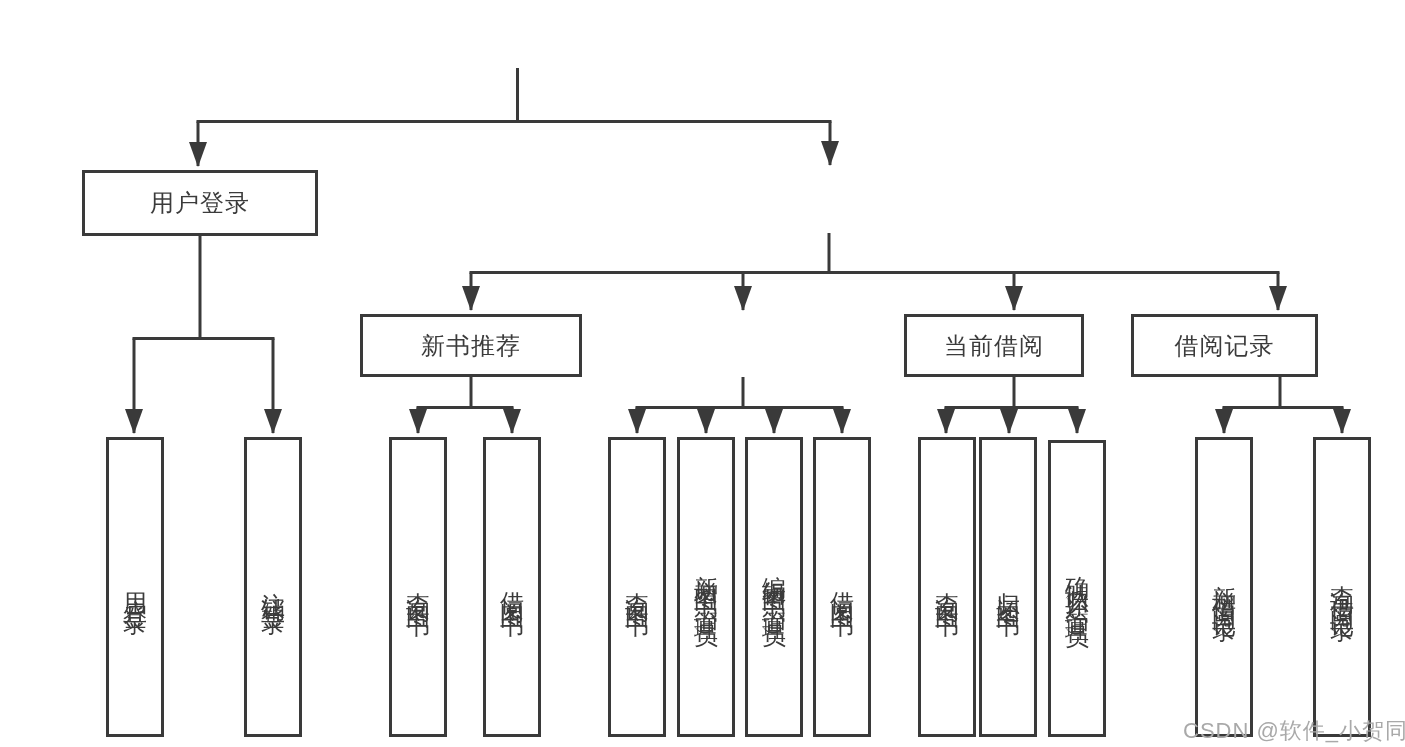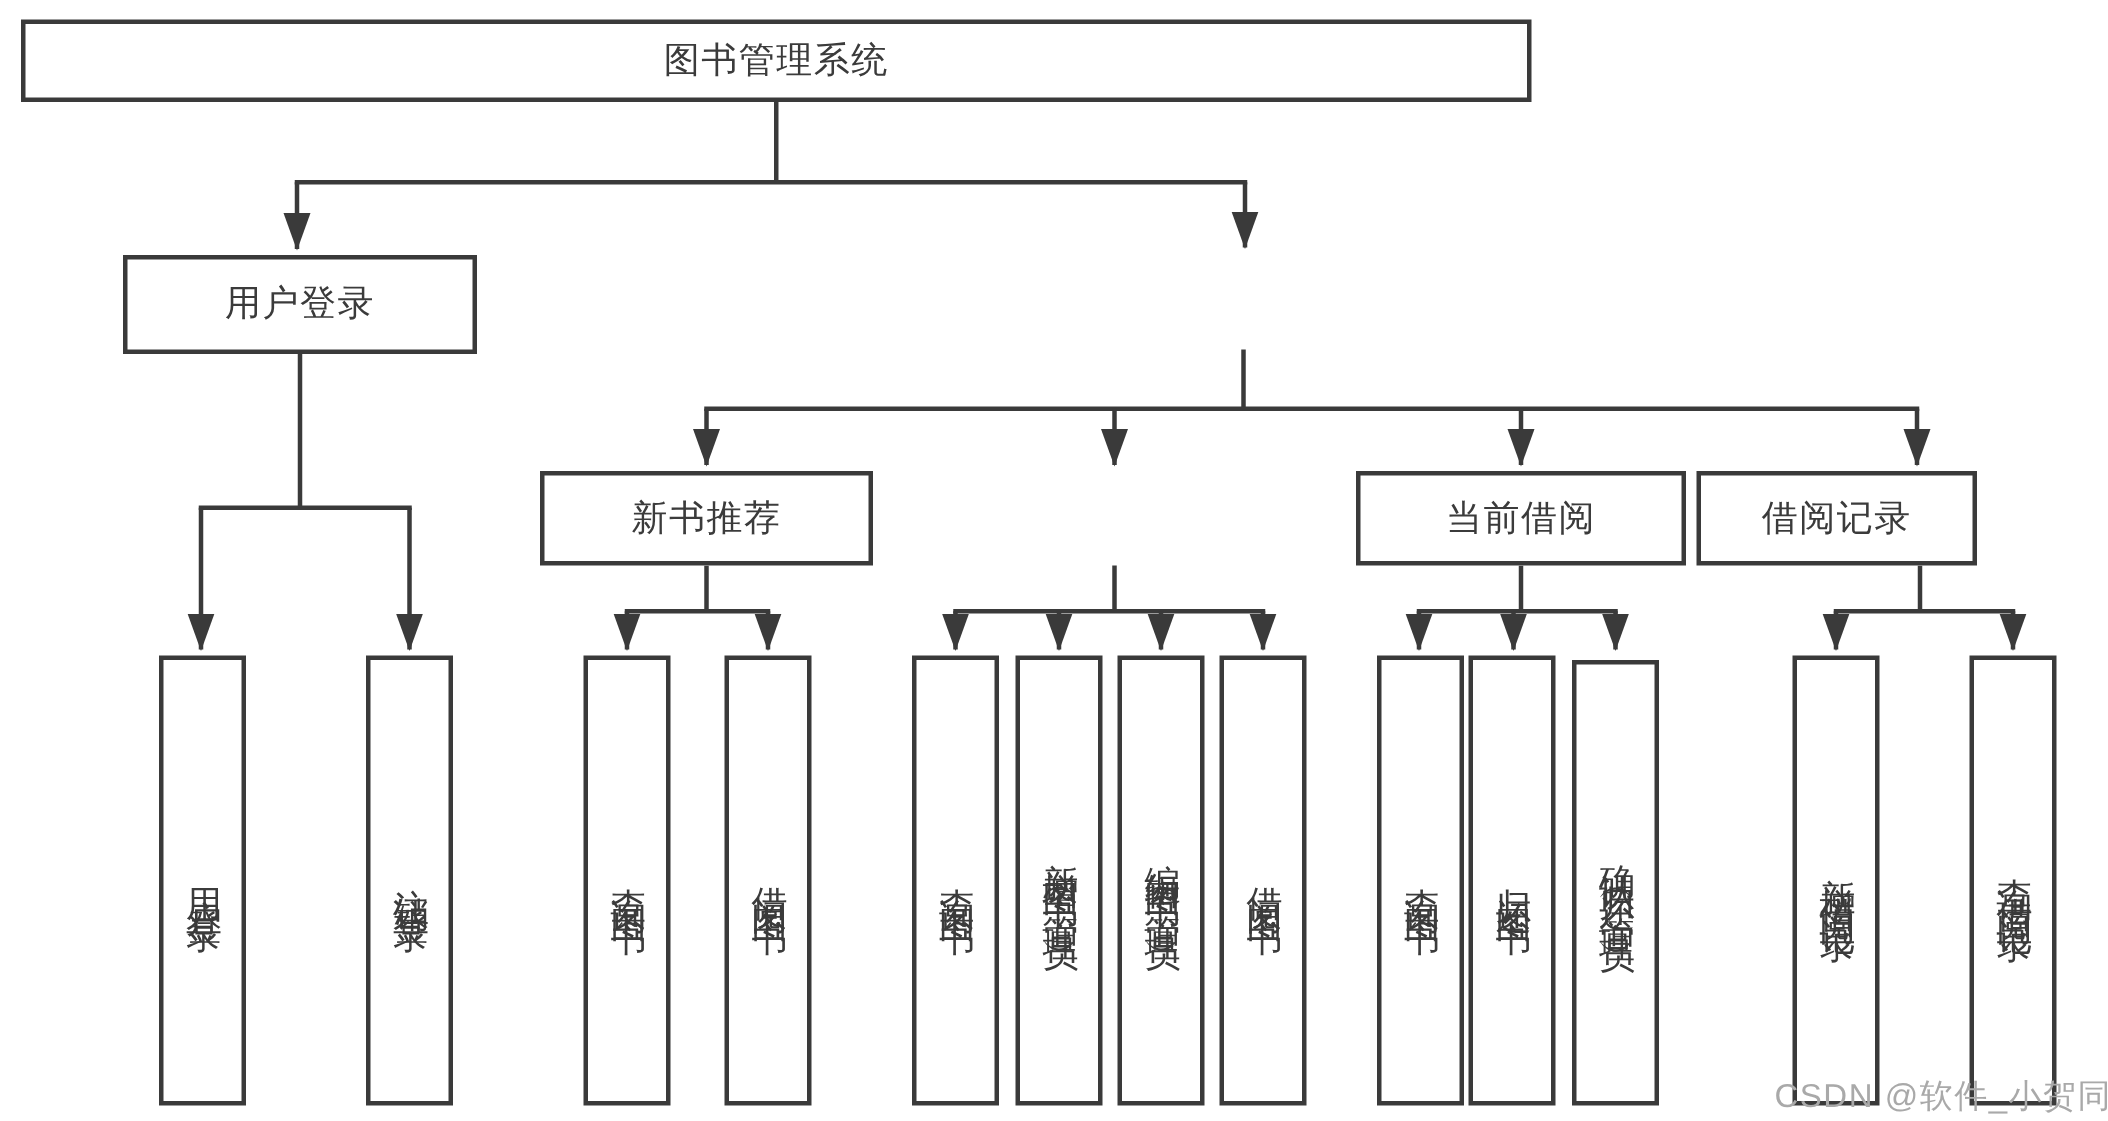--- a/index.html
+++ b/index.html
@@ -103,32 +103,29 @@
     </g>
 
     <g>
       <path class="cline" d="M1280,377 V407.5"></path>
       <path class="cline" d="M1222.5,407.5 H1343.5"></path>
       <path class="cline" d="M1224,407.5 V433" marker-end="url(#arrowhead)"></path>
       <path class="cline" d="M1342,407.5 V433" marker-end="url(#arrowhead)"></path>
     </g>
   </svg>
 
-  <div class="node node-h" style="left:14px;top:13px;width:1007px;height:55px;">
-    <span>图书管理系统</span>
-  </div>
 
   <div class="node node-h" style="left:82px;top:170px;width:236px;height:66px;">
     <span>用户登录</span>
   </div>
 
   <div class="node node-h" style="left:360px;top:314px;width:222px;height:63px;">
     <span>新书推荐</span>
   </div>
-  <div class="node node-h" style="left:904px;top:314px;width:220px;height:63px;">
+  <div class="node node-h" style="left:904px;top:314px;width:180px;height:63px;">
     <span>当前借阅</span>
   </div>
   <div class="node node-h" style="left:1131px;top:314px;width:187px;height:63px;">
     <span>借阅记录</span>
   </div>
 
   <div class="node node-v" style="left:106px;top:437px;width:58px;height:300px;">
     <span>用户登录</span>
   </div>
   <div class="node node-v" style="left:244px;top:437px;width:58px;height:300px;">

